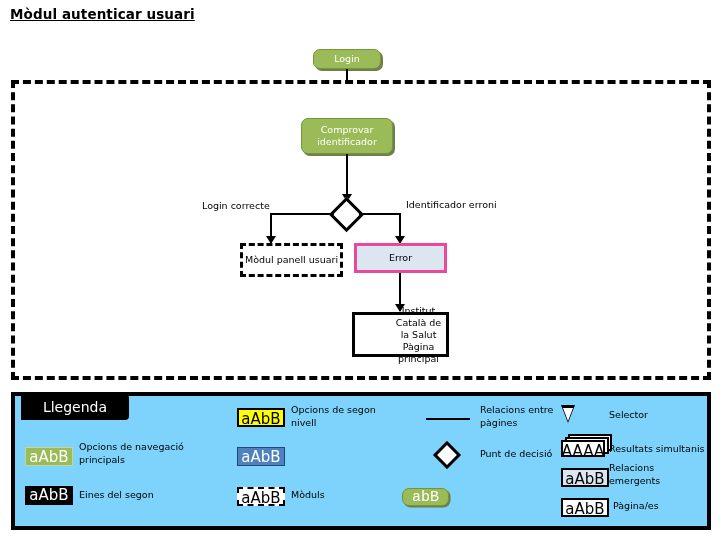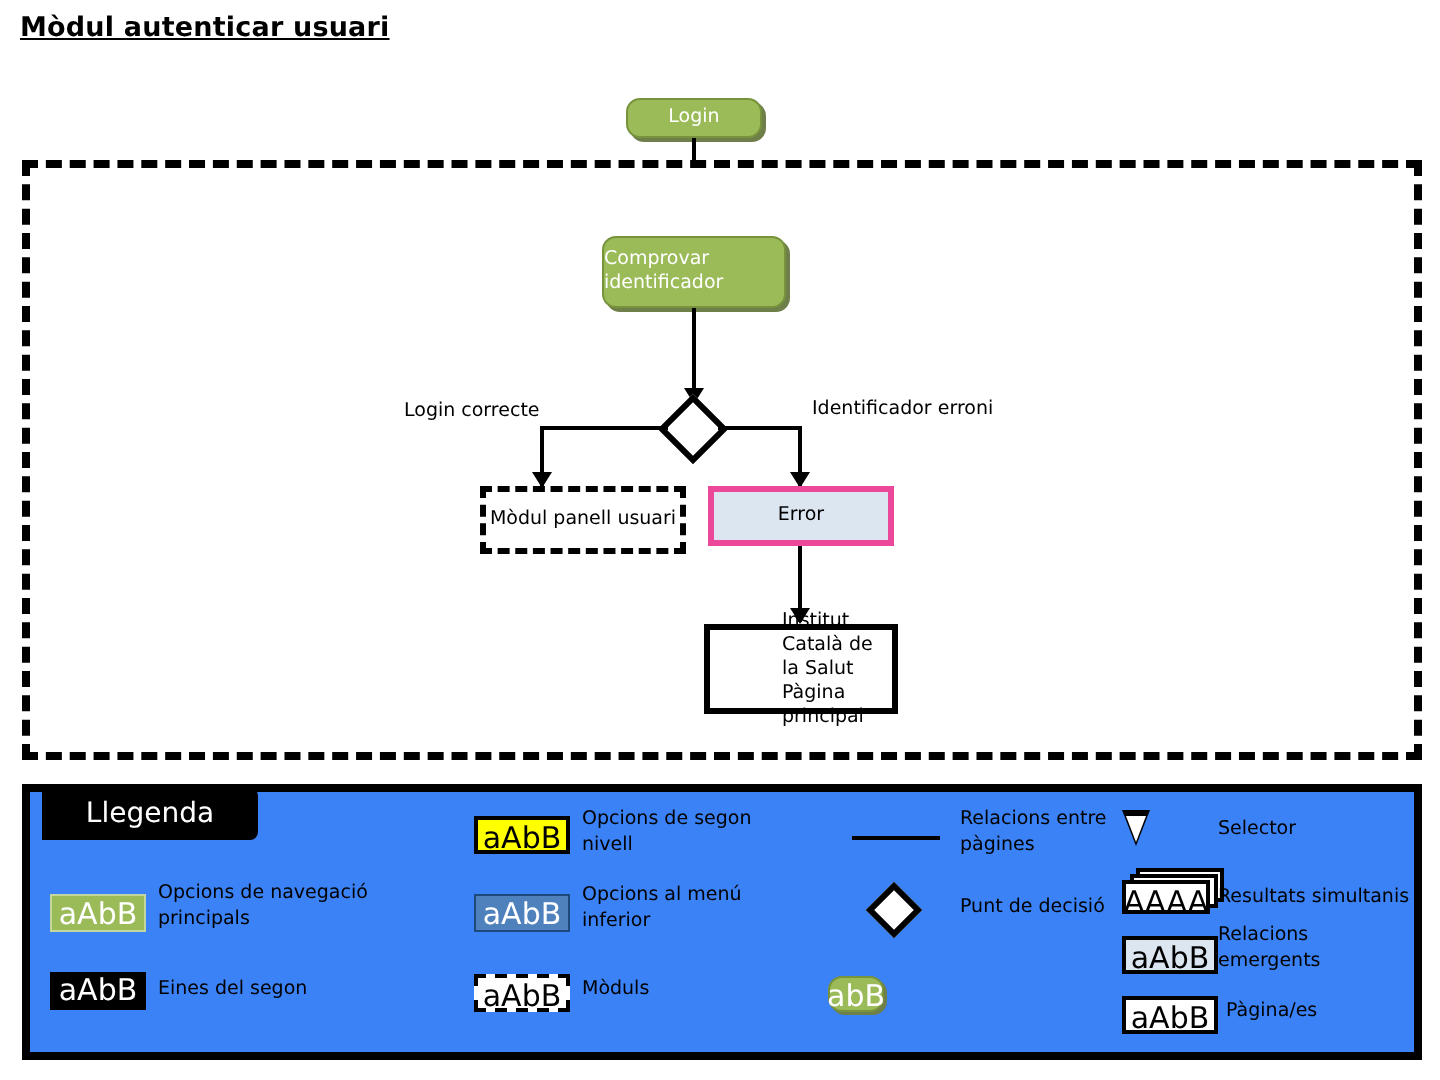--- a/index.html
+++ b/index.html
@@ -40,21 +40,21 @@
     background: #ffffff;
   }
 
   
   .node {
     position: absolute;
     box-sizing: border-box;
     display: flex;
     align-items: center;
     justify-content: center;
-    text-align: left;
+    text-align: center;
     font-size: 9.5px;
     line-height: 12px;
     color: #000000;
   }
 
   .node-green {
     background: #9BBB59;
     border: 1.5px solid #77933C;
     border-radius: 7px;
     color: #ffffff;
@@ -114,21 +114,21 @@
 
   
   #legend {
     position: absolute;
     left: 11px;
     top: 392px;
     width: 700px;
     height: 138px;
     border: 4px solid #000000;
     box-sizing: border-box;
-    background: #3b82f6;
+    background: #7dd3fc;
   }
   #legend-title {
     position: absolute;
     left: 6px;
     top: -2px;
     width: 108px;
     height: 26px;
     background: #000000;
     color: #ffffff;
     font-size: 14px;
@@ -300,34 +300,33 @@
   <div class="legend-text" style="left:64px; top:93px;">Eines del segon</div>
 
   <div class="swatch sw-yellow" style="left:222px; top:12px;">
     <span>aAbB</span>
   </div>
   <div class="legend-text" style="left:276px; top:8px; width:95px;">Opcions de segon nivell</div>
 
   <div class="swatch sw-blue" style="left:222px; top:51px;">
     <span>aAbB</span>
   </div>
-  <div class="legend-text" style="left:276px; top:46px; width:100px;">Opcions al menú inferior</div>
 
   <div class="swatch sw-dashed" style="left:222px; top:91px;">
     <span>aAbB</span>
   </div>
   <div class="legend-text" style="left:276px; top:93px;">Mòduls</div>
 
   <div class="legend-line" style="left:411px; top:22px;"></div>
   <div class="legend-text" style="left:465px; top:8px; width:80px;">Relacions entre pàgines</div>
 
   <div class="legend-diamond" style="left:422px; top:49px;"></div>
   <div class="legend-text" style="left:465px; top:52px;">Punt de decisió</div>
 
-  <div class="swatch sw-greenround" style="left:399px; top:92px; width:28px; height:18px;">
+  <div class="swatch sw-greenround" style="left:387px; top:92px; width:47px; height:18px;font-family:Liberation Mono, monospace;">
     <span>abB</span>
   </div>
 
   <div class="legend-trap" style="left:546px; top:9px;"></div>
   <div class="legend-trap-inner" style="left:548px; top:12px;"></div>
   <div class="legend-text" style="left:594px; top:13px;">Selector</div>
 
   <div class="stack-back" style="left:553px; top:38px;"></div>
   <div class="stack-back" style="left:550px; top:41px;"></div>
   <div class="swatch sw-white" style="left:546px; top:44px; width:44px; height:17px;">

